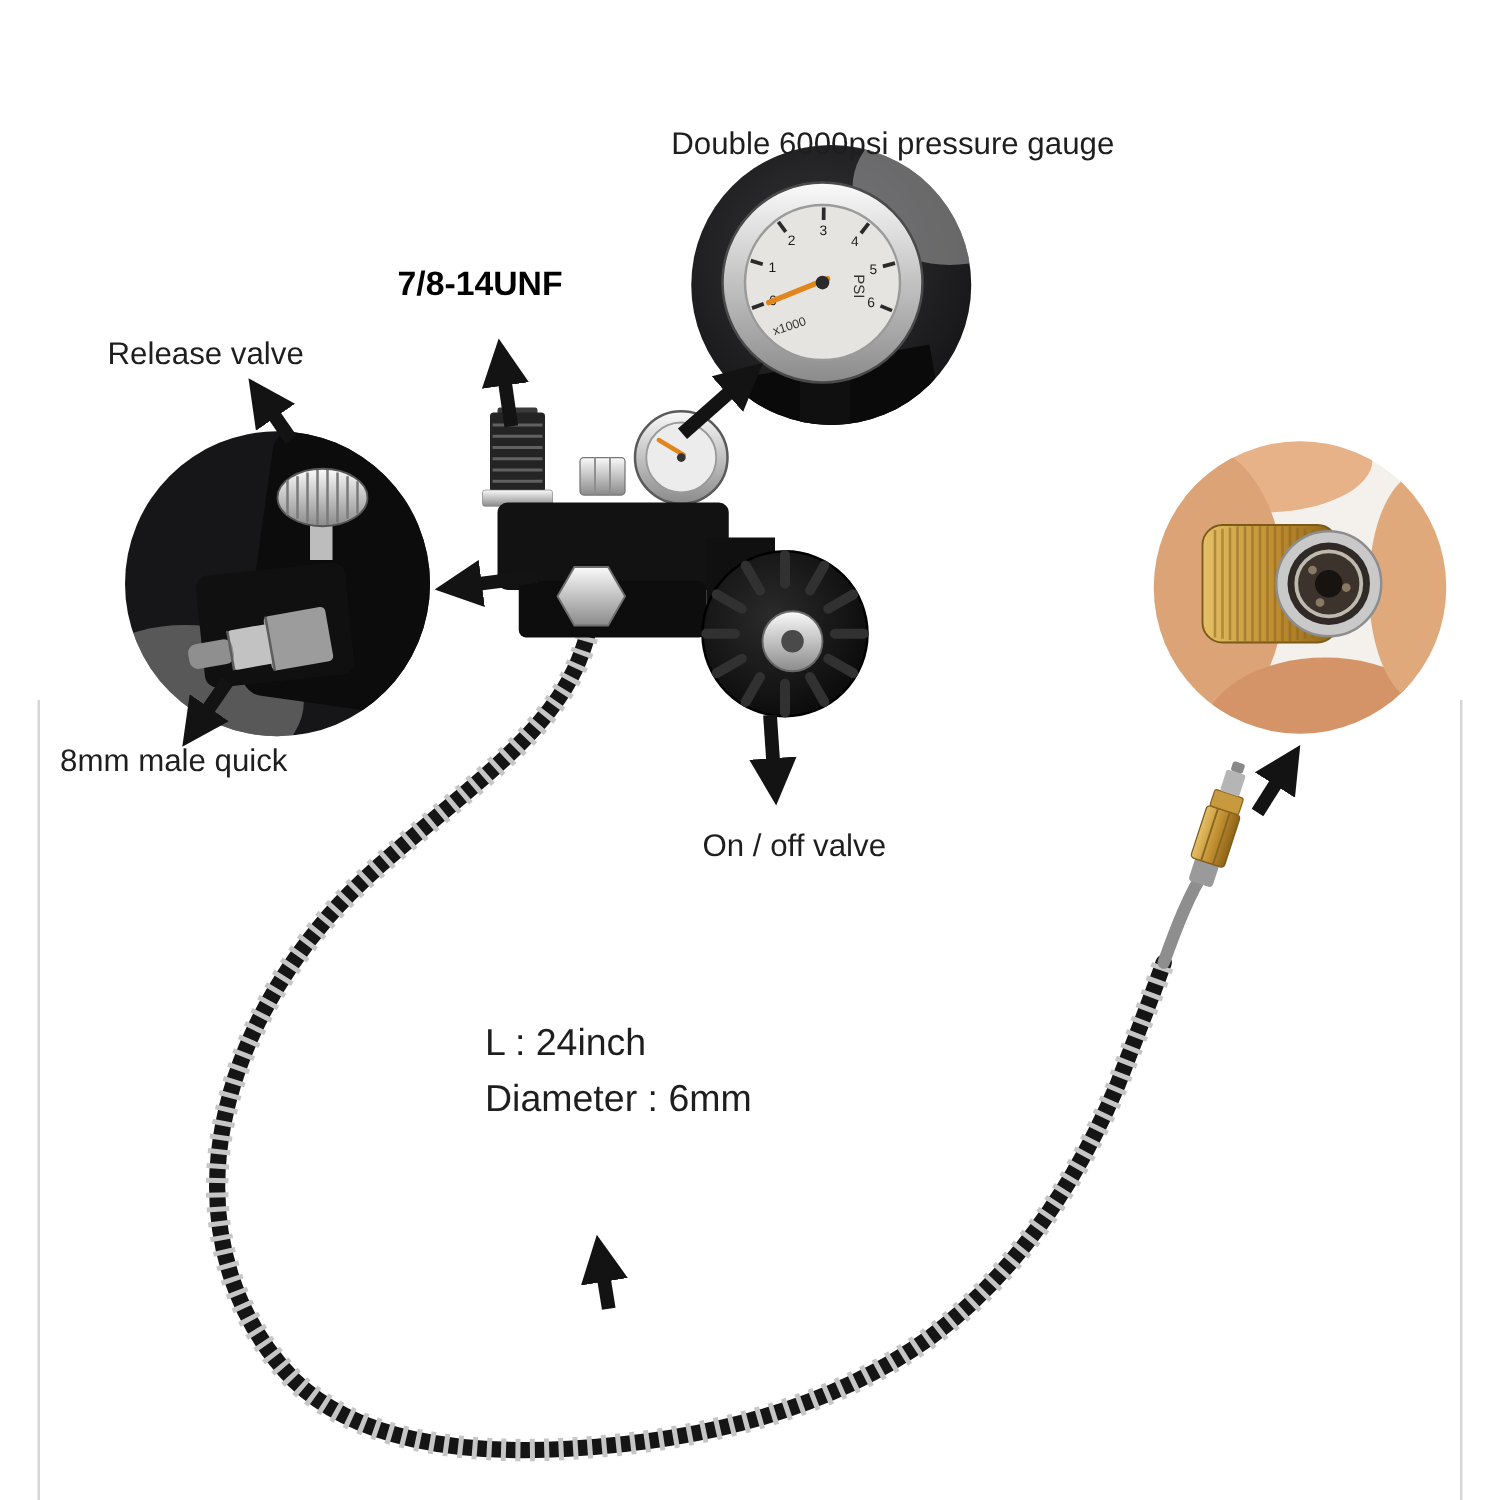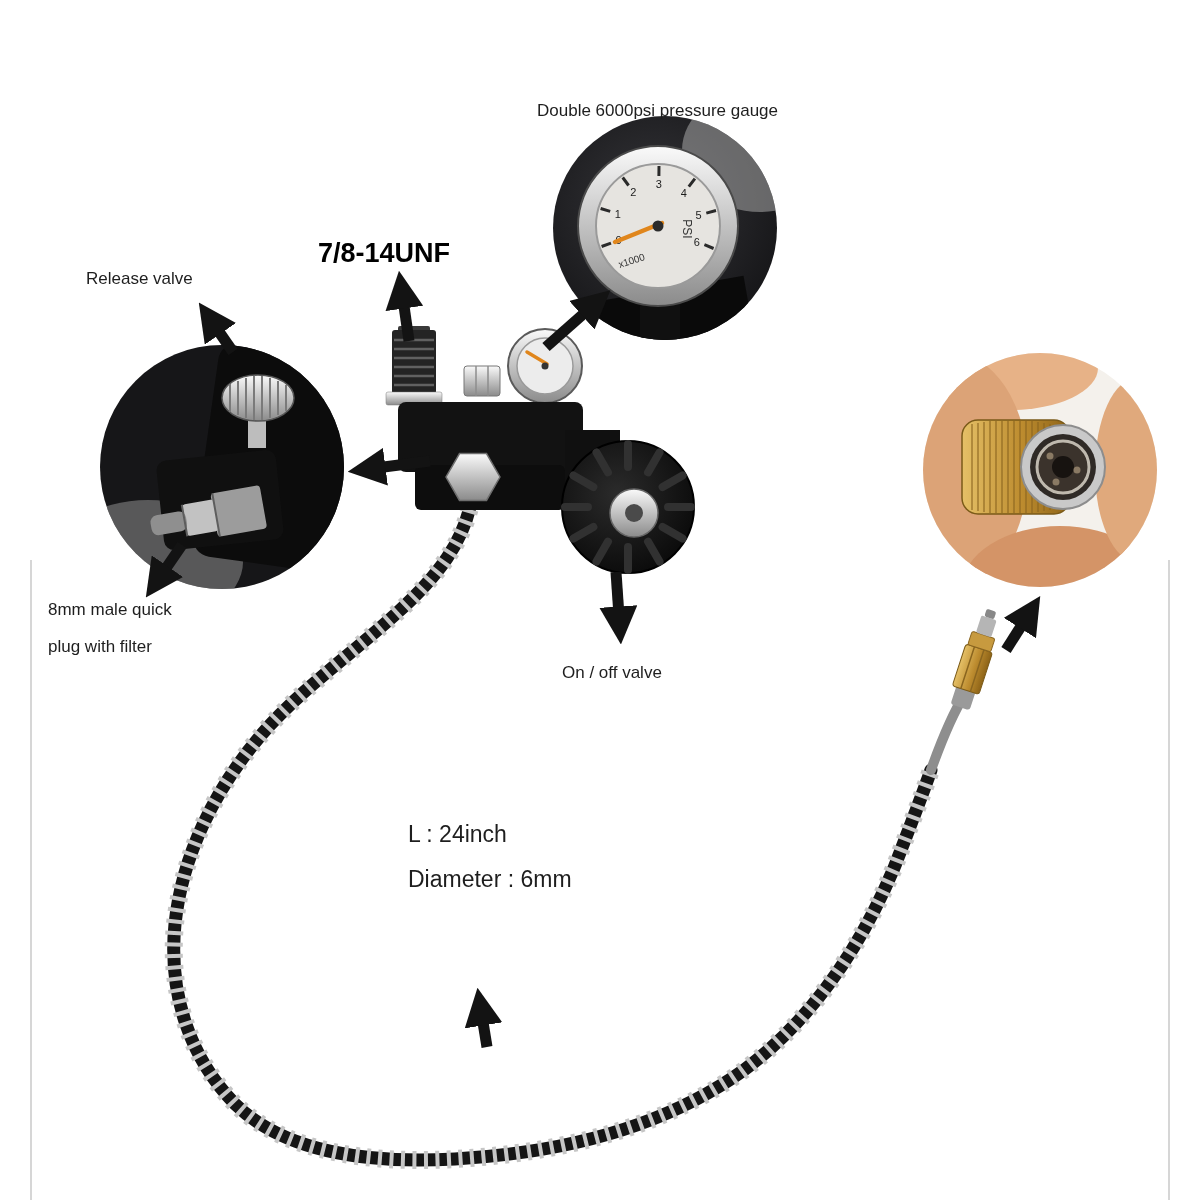--- a/index.html
+++ b/index.html
@@ -4,27 +4,27 @@
 <style>
   html,body { margin:0; padding:0; background:#ffffff; }
   .stage {
     position:relative; width:1200px; height:1200px;
     background:#ffffff; overflow:hidden;
     font-family:"Liberation Sans", sans-serif;
   }
   .stage svg { position:absolute; left:0; top:0; }
   .lbl {
     position:absolute; color:#1e1e1e; white-space:nowrap;
-    font-size:17px; font-family:"Liberation Sans", sans-serif;
+    font-size:25px; font-family:"Liberation Sans", sans-serif;
   }
   .lbl--bold { font-weight:700; color:#000000; font-size:27px; }
   .lbl--two-line { line-height:37px; }
   .specs {
-    position:absolute; left:408px; top:812px;
-    font-size:23px; color:#1e1e1e; line-height:45px;
+    position:absolute; left:388px; top:812px;
+    font-size:30px; color:#1e1e1e; line-height:45px;
     font-family:"Liberation Sans", sans-serif;
   }
   .gauge-num { font-size:11px; fill:#1c1c1c; font-family:"Liberation Sans", sans-serif; }
   .gauge-small-txt { fill:#333333; font-family:"Liberation Sans", sans-serif; }
 </style>
 </head>
 <body>
 
 <div class="stage">
 
@@ -174,28 +174,27 @@
       <path d="M430 461 L376 468" marker-end="url(#ah)"></path>
       <path d="M182 545 L162 574" marker-end="url(#ah)"></path>
       <path d="M616 572 L619 616" marker-end="url(#ah)"></path>
       <path d="M1006 650 L1025 620" marker-end="url(#ah)"></path>
       <path d="M487 1047 L482 1016" marker-end="url(#ah)"></path>
     </g>
   </svg>
 
   <div class="lbl" style="left:537px; top:101px;">Double 6000psi pressure gauge</div>
 
-  <div class="lbl lbl--bold" style="left:318px; top:238px;text-align:right;">7/8-14UNF</div>
+  <div class="lbl lbl--bold" style="left:318px; top:212px;text-align:right;">7/8-14UNF</div>
 
   <div class="lbl" style="left:86px; top:269px;text-align:right;">Release valve</div>
 
 
   <div class="lbl lbl--two-line" style="left:48px; top:591px;">
     <div>8mm male quick</div>
-    <div>plug with filter</div>
   </div>
 
   <div class="lbl" style="left:562px; top:663px;">On / off valve</div>
 
   <div class="specs">
     <div>L : 24inch</div>
     <div>Diameter : 6mm</div>
   </div>
 
 </div>

